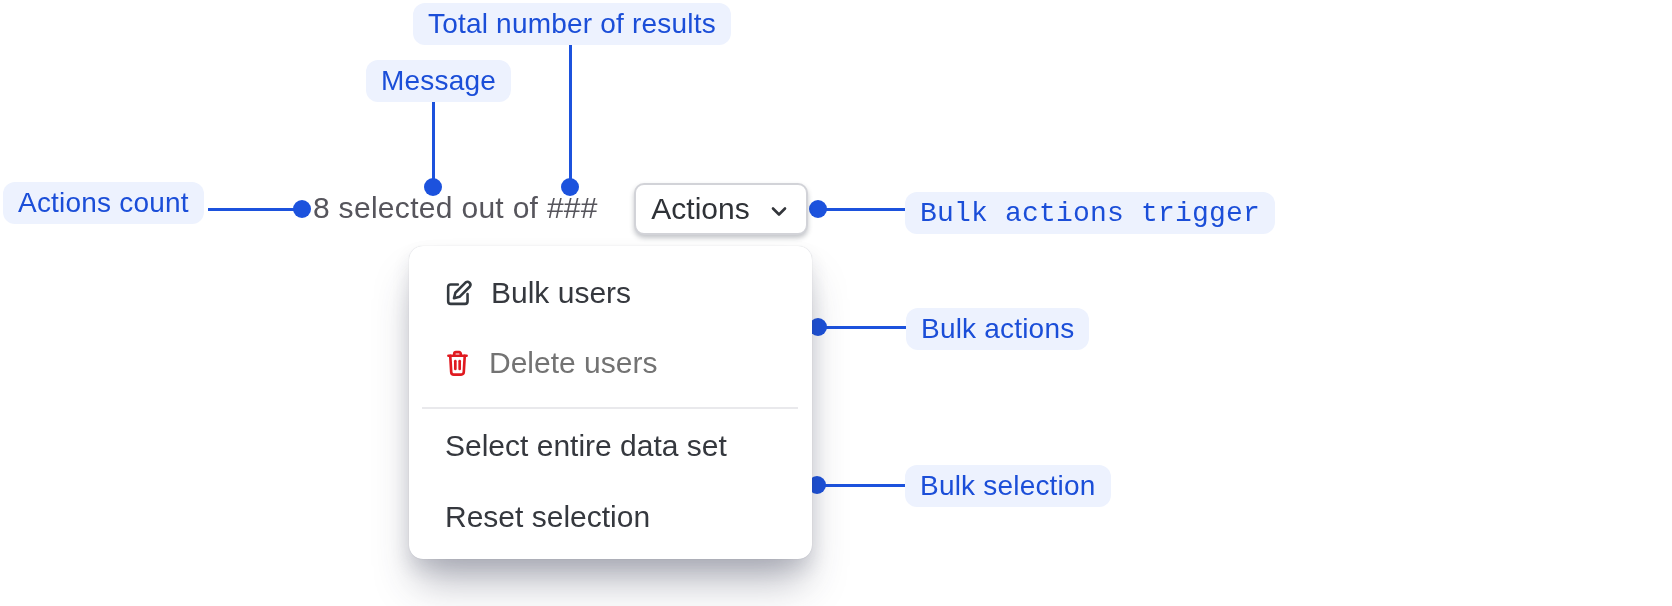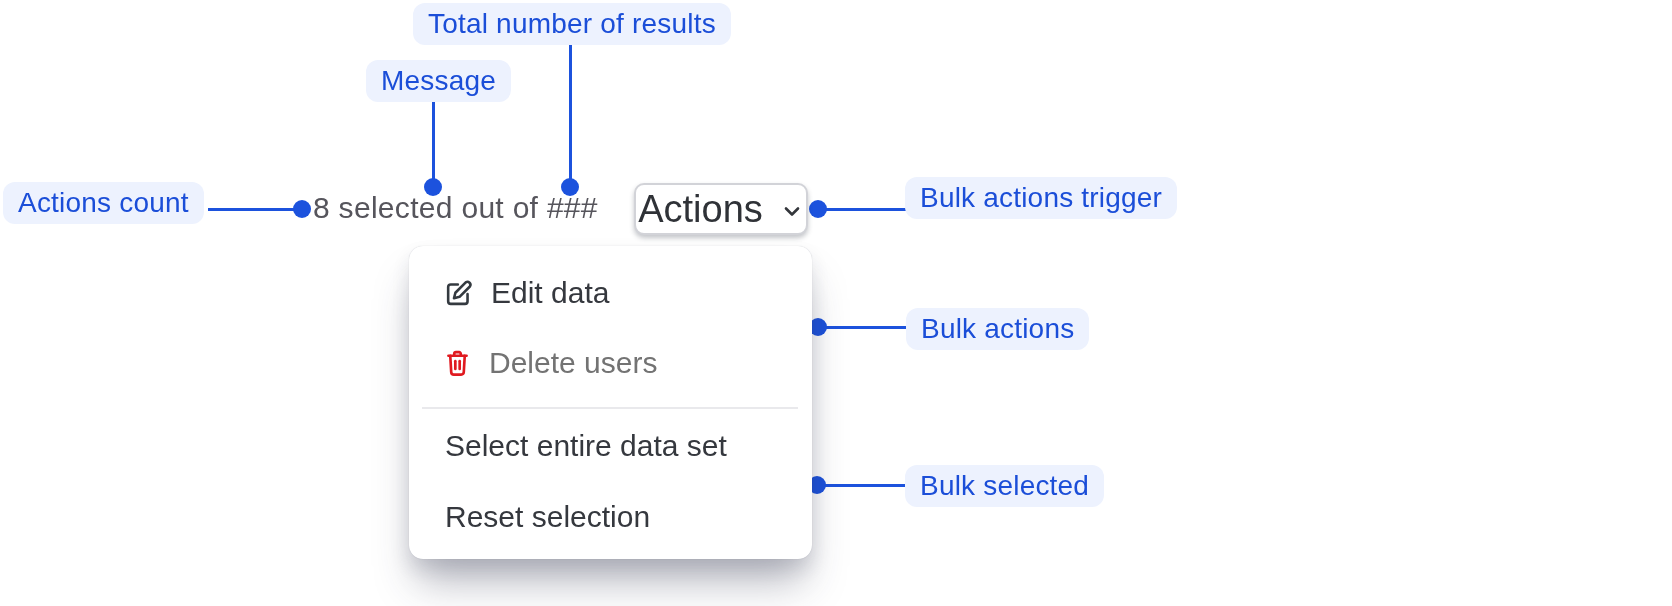--- a/index.html
+++ b/index.html
@@ -24,21 +24,21 @@
     font-size: 28px;
     font-weight: 500;
     border-radius: 12px;
     white-space: nowrap;
     z-index: 6;
     letter-spacing: 0.2px;
   }
   #chip-total           { left: 413px; top: 3px;   }
   #chip-message         { left: 366px; top: 60px;  }
   #chip-selected        { left: 3px;   top: 182px; }
-  #chip-trigger         { left: 905px; top: 177px; }
+  #chip-trigger         { left: 905px; top: 192px; font-family: Liberation Mono, monospace; }
   #chip-bulk-actions    { left: 906px; top: 308px; }
   #chip-bulk-selection  { left: 905px; top: 465px; }
 
   
   .h-line { position: absolute; height: 3px; background: #1c52dd; z-index: 1; }
   .v-line { position: absolute; width: 3px;  background: #1c52dd; z-index: 1; }
   .dot    { position: absolute; width: 18px; height: 18px; border-radius: 50%;
             background: #1c52dd; z-index: 2; }
 
   #line-selected       { left: 208px; top: 208px; width: 96px;  }
@@ -69,21 +69,21 @@
     position: absolute;
     left: 634px; top: 183px;
     width: 174px; height: 52px;
     background: #ffffff;
     border: 2px solid #d2d3d8;
     border-radius: 10px;
     display: flex;
     align-items: center;
     justify-content: center;
     gap: 17px;
-    font-size: 38px;
+    font-size: 30px;
     color: #2f3237;
     box-shadow: 0 3px 5px rgba(40,45,60,0.28);
     cursor: pointer;
     z-index: 5;
   }
   .actions-btn .chev { display: flex; align-items: center; margin-top: 3px; }
 
   
   .menu-panel {
     position: absolute;
@@ -134,21 +134,21 @@
 <div class="dot" id="dot-total"></div>
 <div class="dot" id="dot-trigger"></div>
 <div class="dot" id="dot-bulk-actions"></div>
 <div class="dot" id="dot-bulk-selection"></div>
 
 <div class="chip" id="chip-total">Total number of results</div>
 <div class="chip" id="chip-message">Message</div>
 <div class="chip" id="chip-selected">Actions count</div>
 <div class="chip" id="chip-trigger">Bulk actions trigger</div>
 <div class="chip" id="chip-bulk-actions">Bulk actions</div>
-<div class="chip" id="chip-bulk-selection">Bulk selected</div>
+<div class="chip" id="chip-bulk-selection">Bulk selection</div>
 
 <div class="selection-message">8 selected out of ###</div>
 
 <div class="actions-btn">
   <span>Actions</span>
   <span class="chev">
     <svg width="24" height="24" viewBox="0 0 24 24" fill="none" stroke="#33363b" stroke-width="2.6" stroke-linecap="round" stroke-linejoin="round">
       <polyline points="6 9.5 12 15.5 18 9.5"></polyline>
     </svg>
   </span>
@@ -156,21 +156,21 @@
 
 <div class="menu-panel">
 
   <div class="menu-item" id="mi-edit">
     <span class="mi-icon">
       <svg width="31" height="31" viewBox="0 0 24 24" fill="none" stroke="#343a40" stroke-width="2" stroke-linecap="round" stroke-linejoin="round">
         <path d="M11.5 5H6a2 2 0 0 0-2 2v11a2 2 0 0 0 2 2h11a2 2 0 0 0 2-2v-5.5"></path>
         <path d="M17.6 3.4a2.3 2.3 0 0 1 3.2 3.2L12.8 14.6 8.5 15.7l1.1-4.3z"></path>
       </svg>
     </span>
-    <span>Edit data</span>
+    <span>Bulk users</span>
   </div>
 
   <div class="menu-item" id="mi-delete">
     <span class="mi-icon">
       <svg width="29" height="32" viewBox="0 0 24 26" fill="none" stroke="#e01a20" stroke-width="2.2" stroke-linecap="round" stroke-linejoin="round">
         <path d="M4.5 7h15"></path>
         <path d="M9.3 7V5.4a1.4 1.4 0 0 1 1.4-1.4h2.6a1.4 1.4 0 0 1 1.4 1.4V7"></path>
         <path d="M6 7l.8 13.5a2.2 2.2 0 0 0 2.2 2.1h6a2.2 2.2 0 0 0 2.2-2.1L18 7"></path>
         <path d="M10.2 11.5v6.5"></path>
         <path d="M13.8 11.5v6.5"></path>

